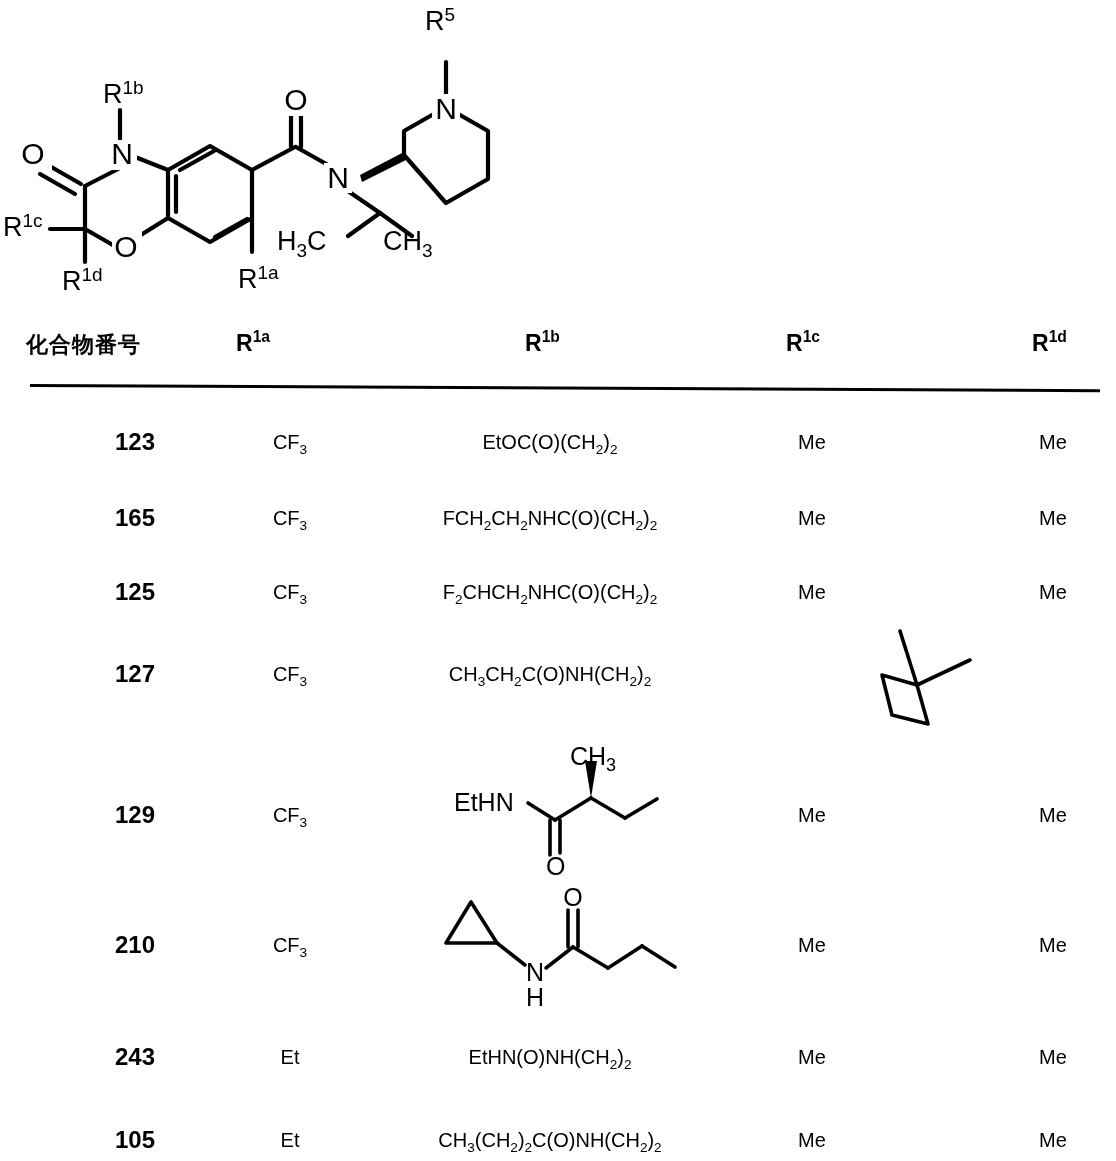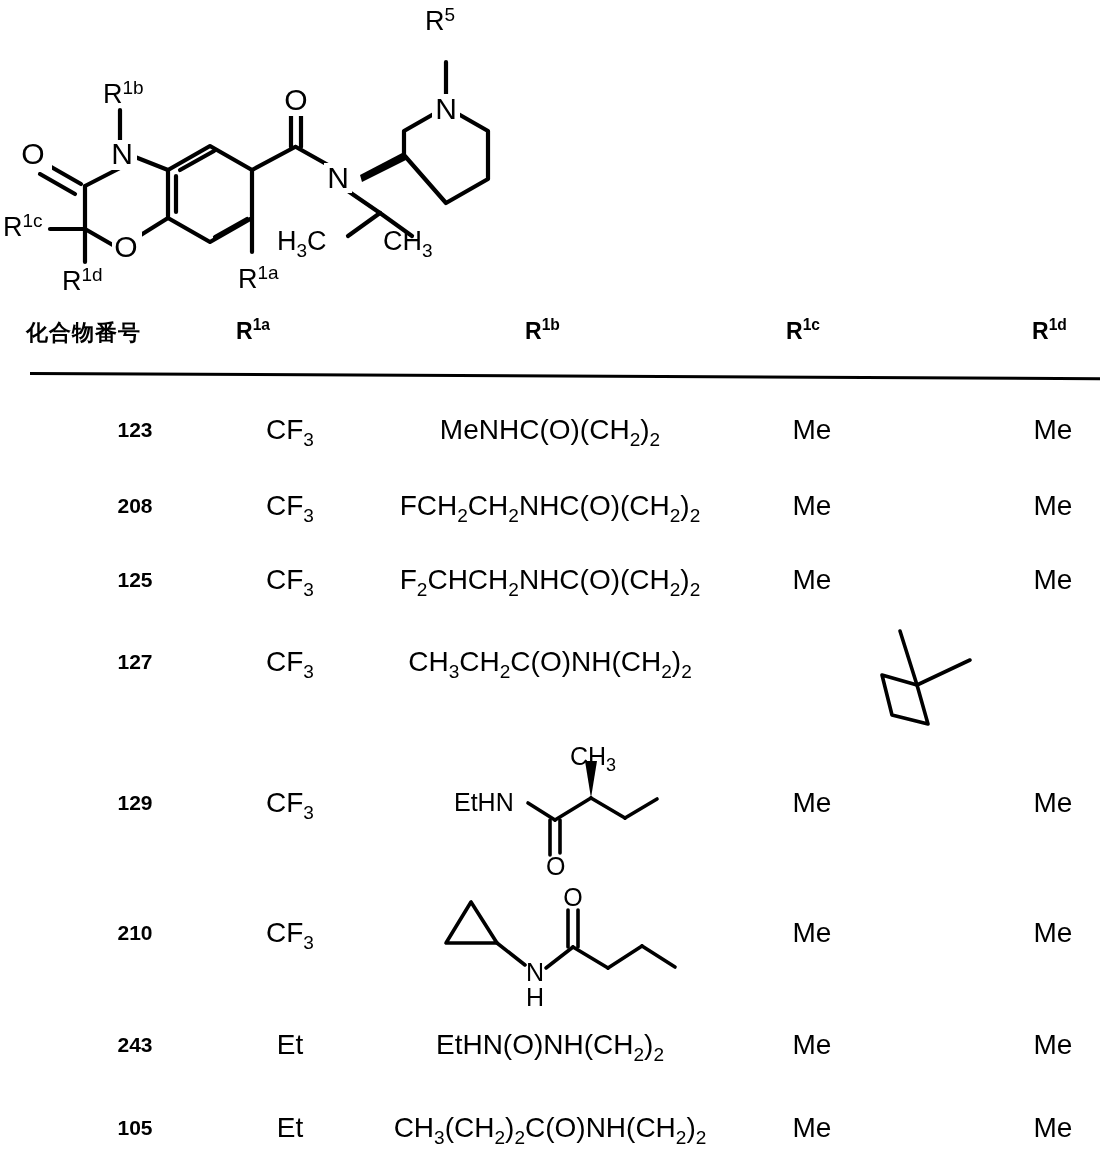--- a/index.html
+++ b/index.html
@@ -21,21 +21,21 @@
   }
 
   
   .struct-svg { display: block; }
   .struct-wrap { position: absolute; }
 
   
   #table-area {
     position: absolute;
     left: 0;
-    top: 308px;
+    top: 320px;
     width: 1116px;
   }
   .hdr-row {
     position: relative;
     height: 62px;
   }
   .hdr-cell {
     position: absolute;
     font-size: 23px;
     font-weight: bold;
@@ -71,32 +71,32 @@
   }
 
   
   .row {
     position: absolute;
     left: 0;
     width: 1116px;
   }
   .cell {
     position: absolute;
-    font-size: 28px;
+    font-size: 20px;
     white-space: nowrap;
     transform: translate(-50%, -50%);
   }
   .cell sub {
     font-size: 0.68em;
     vertical-align: sub;
     line-height: 0;
   }
   .cell-num {
     font-weight: bold;
-    font-size: 21px;
+    font-size: 24px;
   }
   .c-num  { left: 135px; }
   .c-r1a  { left: 290px; }
   .c-r1b  { left: 550px; }
   .c-r1c  { left: 812px; }
   .c-r1d  { left: 1053px; }
 </style>
 </head>
 <body>
 
@@ -183,26 +183,26 @@
       <div class="hdr-cell" id="hdr-r1b"><span>R</span><sup>1b</sup></div>
       <div class="hdr-cell" id="hdr-r1c"><span>R</span><sup>1c</sup></div>
       <div class="hdr-cell" id="hdr-r1d"><span>R</span><sup>1d</sup></div>
       <div id="header-rule"></div>
     </div>
 
     <div id="rows-host">
         <div class="row" style="top: 122px;">
           <div class="cell c-num cell-num"><span>123</span></div>
           <div class="cell c-r1a"><span>CF</span><sub>3</sub></div>
-          <div class="cell c-r1b"><span>MeNHC(O)(CH</span><sub>2</sub><span>)</span><sub>2</sub></div>
+          <div class="cell c-r1b"><span>EtOC(O)(CH</span><sub>2</sub><span>)</span><sub>2</sub></div>
           <div class="cell c-r1c"><span>Me</span></div>
           <div class="cell c-r1d"><span>Me</span></div>
         </div>
         <div class="row" style="top: 198px;">
-          <div class="cell c-num cell-num"><span>208</span></div>
+          <div class="cell c-num cell-num"><span>165</span></div>
           <div class="cell c-r1a"><span>CF</span><sub>3</sub></div>
           <div class="cell c-r1b"><span>FCH</span><sub>2</sub><span>CH</span><sub>2</sub><span>NHC(O)(CH</span><sub>2</sub><span>)</span><sub>2</sub></div>
           <div class="cell c-r1c"><span>Me</span></div>
           <div class="cell c-r1d"><span>Me</span></div>
         </div>
         <div class="row" style="top: 272px;">
           <div class="cell c-num cell-num"><span>125</span></div>
           <div class="cell c-r1a"><span>CF</span><sub>3</sub></div>
           <div class="cell c-r1b"><span>F</span><sub>2</sub><span>CHCH</span><sub>2</sub><span>NHC(O)(CH</span><sub>2</sub><span>)</span><sub>2</sub></div>
           <div class="cell c-r1c"><span>Me</span></div>

